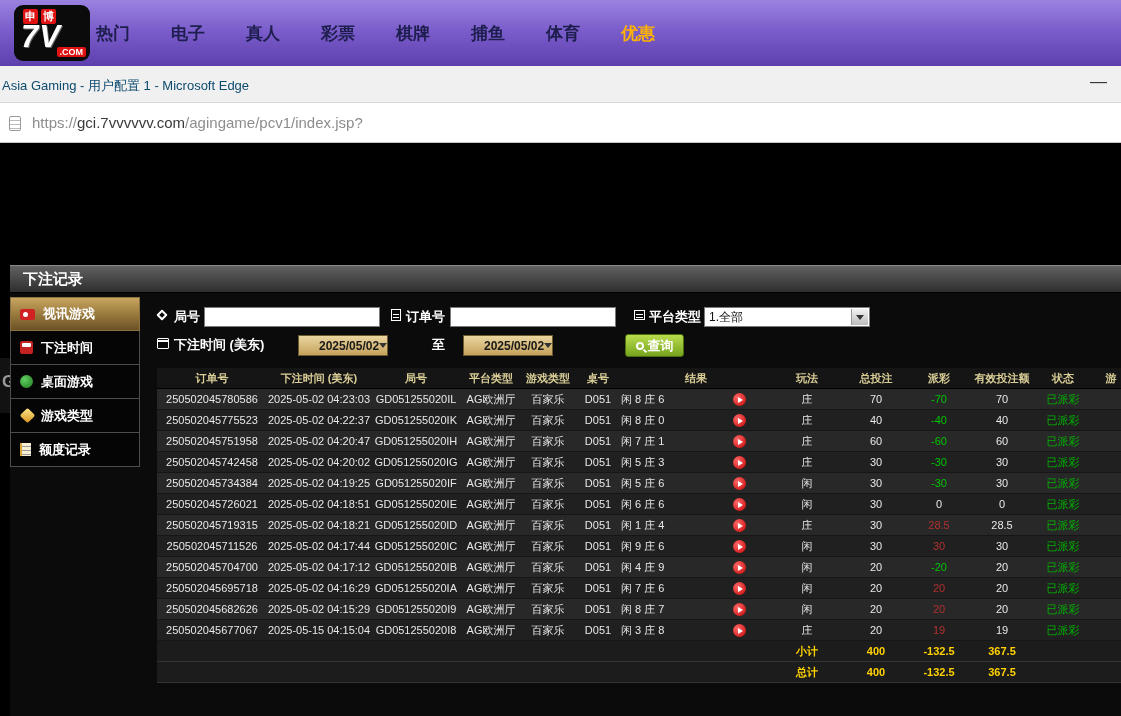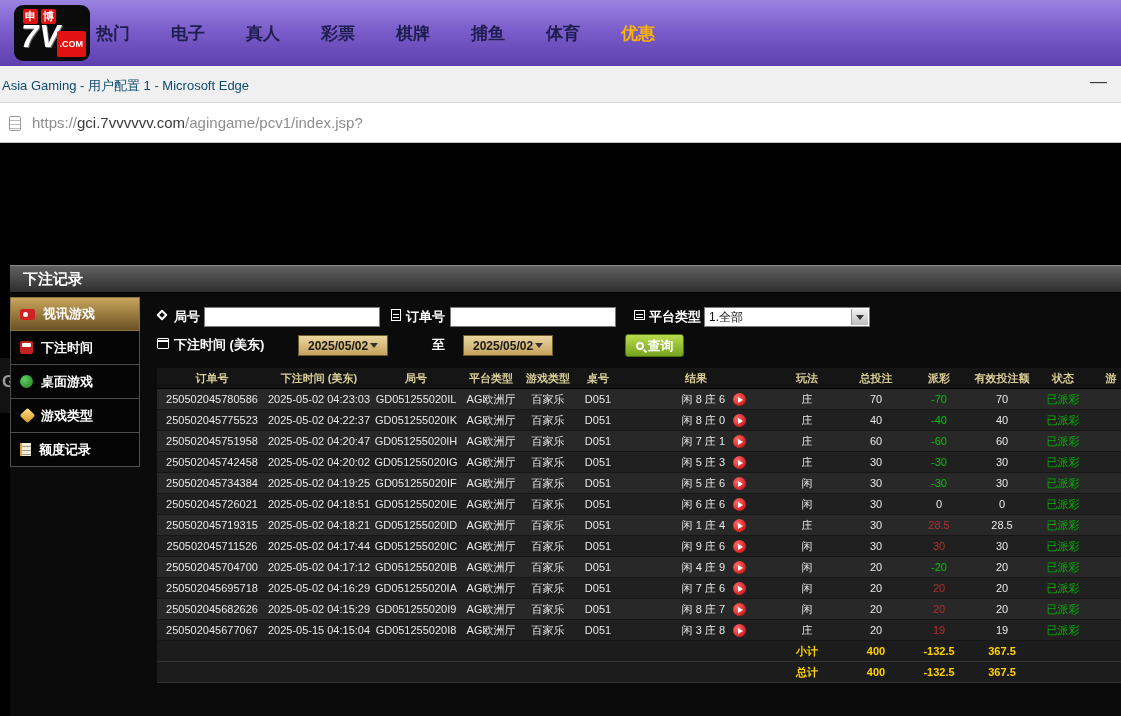--- a/index.html
+++ b/index.html
@@ -9,21 +9,21 @@
   
   .nav{position:absolute;left:0;top:0;width:1121px;height:66px;
        background:linear-gradient(180deg,#9a82e0 0%,#7b5ecb 45%,#5d3fae 100%)}
   .logo{position:absolute;left:14px;top:5px;width:76px;height:56px;background:#0b0b0b;border-radius:9px}
   .logo-badges{position:absolute;left:9px;top:4px;display:flex;gap:3px}
   .logo-badge{width:15px;height:15px;background:#e01212;color:#fff;font-size:11px;font-weight:bold;
        display:flex;align-items:center;justify-content:center;border-radius:2px}
   .logo-main{position:absolute;left:7px;top:14px;font-size:31px;font-weight:bold;font-style:italic;
        color:#fff;text-shadow:1px 1px 0 #666;letter-spacing:1px}
   .logo-sub{position:absolute;right:4px;bottom:4px;background:#e01212;color:#fff;font-size:9px;
-       font-weight:bold;padding:8px 3px;border-radius:2px}
+       font-weight:bold;padding:0 3px;border-radius:2px}
   .nav-menu{position:absolute;left:96px;top:0;height:66px;display:flex;align-items:center}
   .nav-item{width:75px;font-size:17px;font-weight:bold;color:#1d1d4e;cursor:pointer}
   .nav-item.highlight{color:#ffb400}
 
   
   .titlebar{position:absolute;left:0;top:66px;width:1121px;height:37px;background:#f0f0f0;
        border-bottom:1px solid #d9d9d9}
   .title-text{position:absolute;left:2px;top:11px;font-size:13px;color:#0c4a6e;white-space:nowrap}
   .min-btn{position:absolute;right:14px;top:6px;font-size:17px;color:#333;cursor:pointer}
   .urlbar{position:absolute;left:0;top:103px;width:1121px;height:40px;background:#fff;
@@ -90,21 +90,21 @@
        padding:0 4px;font-family:inherit}
   .f-select{position:absolute;height:20px;background:#fff;border:1px solid #7a7a7a;font-size:12px;
        color:#111;display:flex;align-items:center;padding-left:4px;cursor:pointer}
   .sel-arrow{position:absolute;right:1px;top:1px;width:17px;height:16px;
        background:linear-gradient(#f2f2f2,#bdbdbd);border-left:1px solid #999;
        display:flex;align-items:center;justify-content:center}
   .tri-down{width:0;height:0;border-left:4px solid transparent;border-right:4px solid transparent;
        border-top:5px solid #333}
   .date-box{position:absolute;width:90px;height:21px;background:linear-gradient(180deg,#ead69f,#c5a25d);
        border:1px solid #6b5a2e;color:#1a1a1a;font-size:12px;font-weight:bold;display:flex;
-       align-items:center;justify-content:space-between;padding:0 9px;cursor:pointer}
+       align-items:center;justify-content:space-between;padding:0 20px;cursor:pointer}
   .search-btn{position:absolute;left:615px;top:69px;width:59px;height:23px;
        background:linear-gradient(180deg,#b9dc4e,#76a41e);border:1px solid #4c6f10;border-radius:3px;
        color:#fff;font-weight:bold;font-size:13px;display:flex;align-items:center;justify-content:center;
        gap:4px;cursor:pointer}
   .magnifier{width:8px;height:8px;border:2px solid #fff;border-radius:50%;position:relative}
   .magnifier::after{content:"";position:absolute;left:5px;top:6px;width:4px;height:2px;background:#fff;
        transform:rotate(45deg)}
   .icon-tag{position:absolute;width:8px;height:8px;border:2px solid #fff;transform:rotate(45deg);border-radius:1px}
   .icon-doc{position:absolute;width:10px;height:12px;border:1px solid #fff;
        background-image:repeating-linear-gradient(180deg,transparent 0 2px,#fff 2px 3px);background-size:6px 8px;
@@ -120,21 +120,21 @@
   .thead{display:flex;height:21px;align-items:center;background:#151515;color:#d9cd96;
        font-weight:bold;border-bottom:1px solid #000}
   .th{text-align:center}
   .trow{display:flex;height:21px;align-items:center;background:#282828;border-bottom:1px solid #161616}
   .trow:nth-child(even){background:#202020}
   .td{text-align:center;overflow:hidden;white-space:nowrap}
   .col-order{width:110px}.col-time{width:104px}.col-round{width:90px}.col-plat{width:60px}
   .col-game{width:54px}.col-tbl{width:46px}
   .col-resulth{width:150px}
   .col-result{width:150px;display:flex;align-items:center}
-  .result-text{width:104px;text-align:right}
+  .result-text{width:104px;text-align:left}
   .play-btn{width:13px;height:13px;border-radius:50%;margin-left:8px;cursor:pointer;position:relative;
        background:radial-gradient(circle at 35% 35%,#ff6a6a,#c40000)}
   .play-btn::after{content:"";position:absolute;left:5px;top:4px;width:0;height:0;
        border-top:3px solid transparent;border-bottom:3px solid transparent;border-left:5px solid #fff}
   .col-play{width:72px}.col-bet{width:66px}.col-payout{width:60px}.col-valid{width:66px}
   .col-status{width:56px}.col-extra{width:40px}
   .pc-neg{color:#00c400}.pc-pos{color:#b23030}.pc-zero{color:#e8e8e8}
   .status-cell{color:#00b400}
   .tfoot-row{display:flex;height:21px;align-items:center;background:#1c1c1c;
        border-bottom:1px solid #333;color:#ffd200;font-weight:bold}

